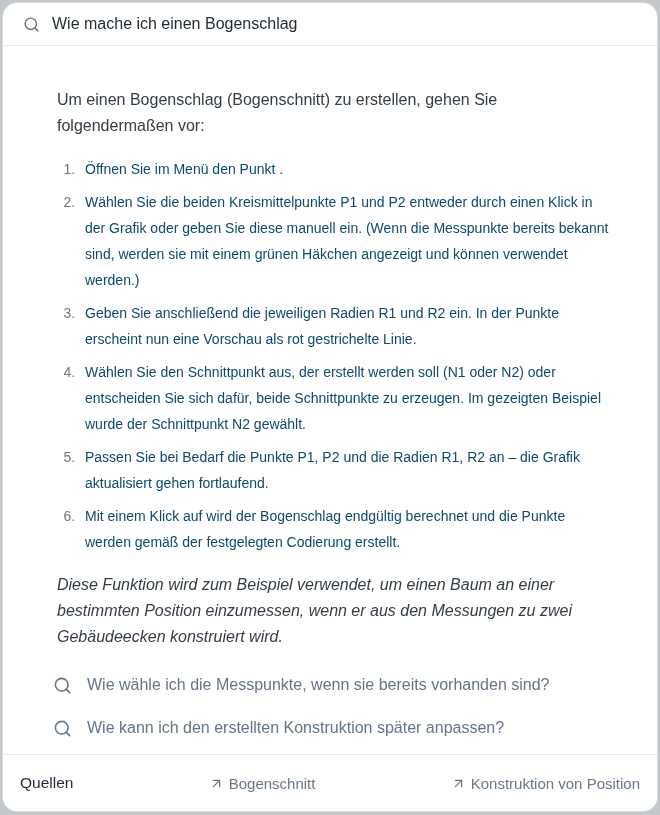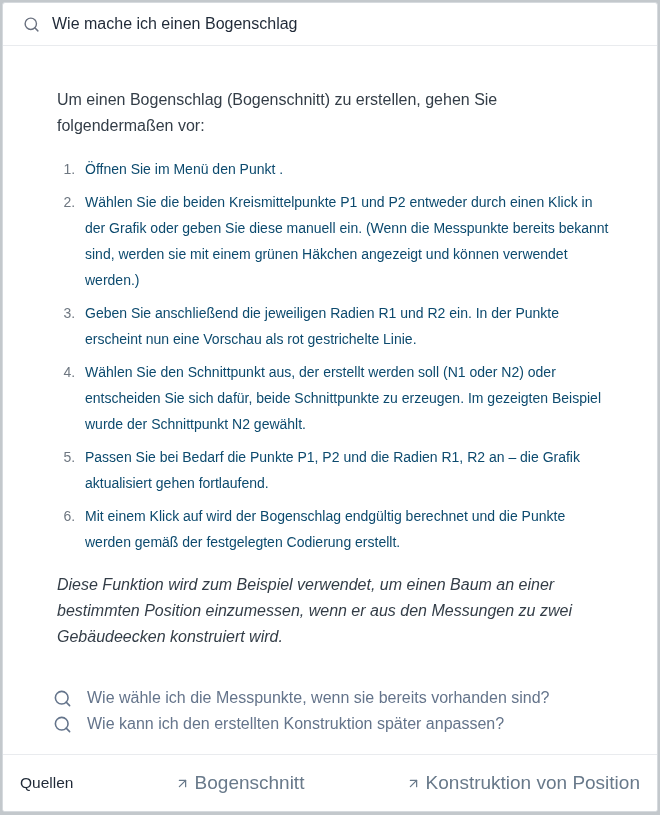--- a/index.html
+++ b/index.html
@@ -9,21 +9,21 @@
     background: #c3c8cc;
     font-family: "Liberation Sans", sans-serif;
     position: relative;
     overflow: hidden;
   }
   .card {
     position: absolute;
     top: 2px; left: 2px; right: 2px; bottom: 3px;
     background: #ffffff;
     border: 1px solid #d6dade;
-    border-radius: 3px;
+    border-radius: 15px;
     overflow: hidden;
     display: flex;
     flex-direction: column;
   }
   
   .searchbar {
     flex: 0 0 auto;
     height: 43px;
     display: flex;
     align-items: center;
@@ -65,24 +65,25 @@
     font-size: 14px;
     line-height: 26px;
     color: #0c4a6e;
     padding-left: 6px;
     margin-bottom: 7px;
   }
   ol.steps li::marker { color: #6e7781; }
   .outro { margin-top: 17px !important; font-style: italic; }
   
   .suggestions {
-    margin-top: 35px;
+    margin-top: 22px;
     padding-left: 4px;
     display: flex;
     flex-direction: column;
+    gap: 17px;
   }
   .suggestion {
     display: flex;
     align-items: center;
     gap: 15px;
     color: #64748b;
     font-size: 16px;
     line-height: 26px;
     cursor: pointer;
     background: none;
@@ -106,21 +107,21 @@
     justify-content: space-between;
   }
   .footer-label {
     font-size: 15.5px;
     color: #1f2937;
   }
   .footer-link {
     display: flex;
     align-items: center;
     gap: 5px;
-    font-size: 19px;
+    font-size: 15px;
     color: #68798a;
     cursor: pointer;
     background: none;
     border: none;
     padding: 0;
     font-family: "Liberation Sans", sans-serif;
     text-decoration: none;
   }
   .footer-link svg { stroke: #68798a; flex: 0 0 auto; }
 </style>

